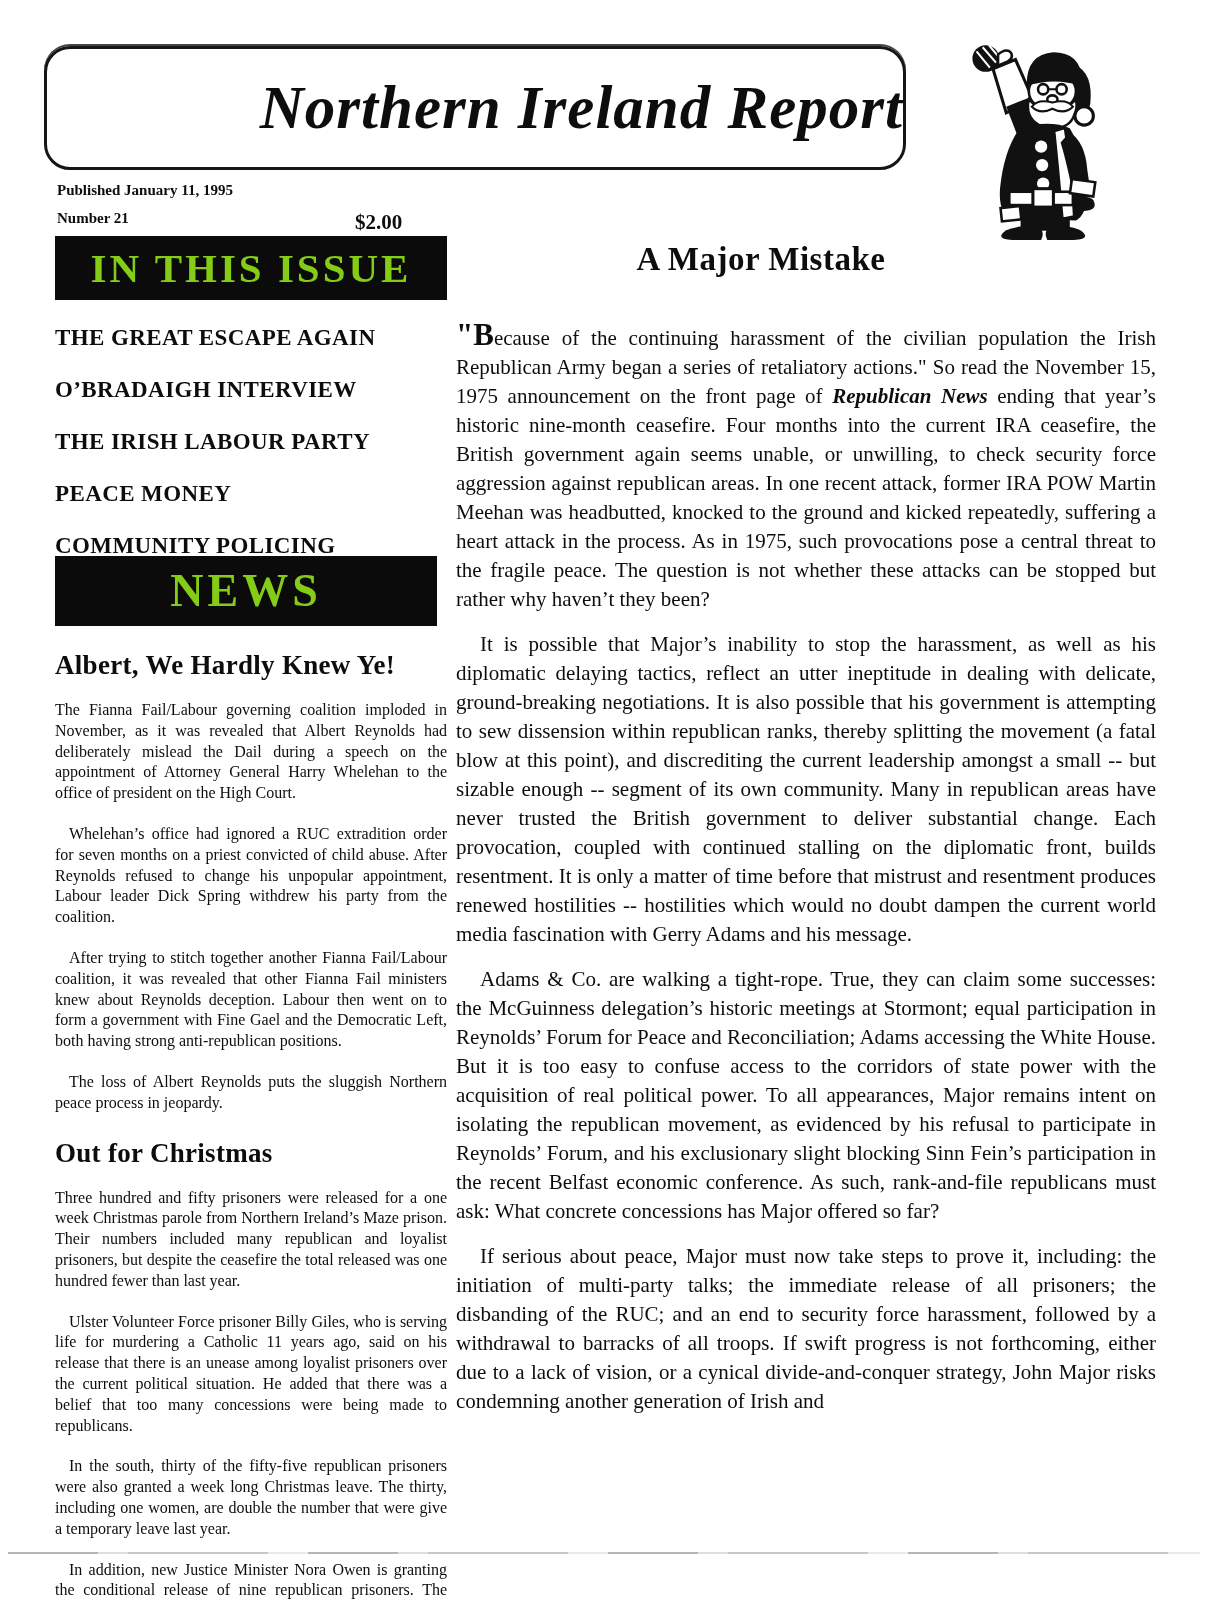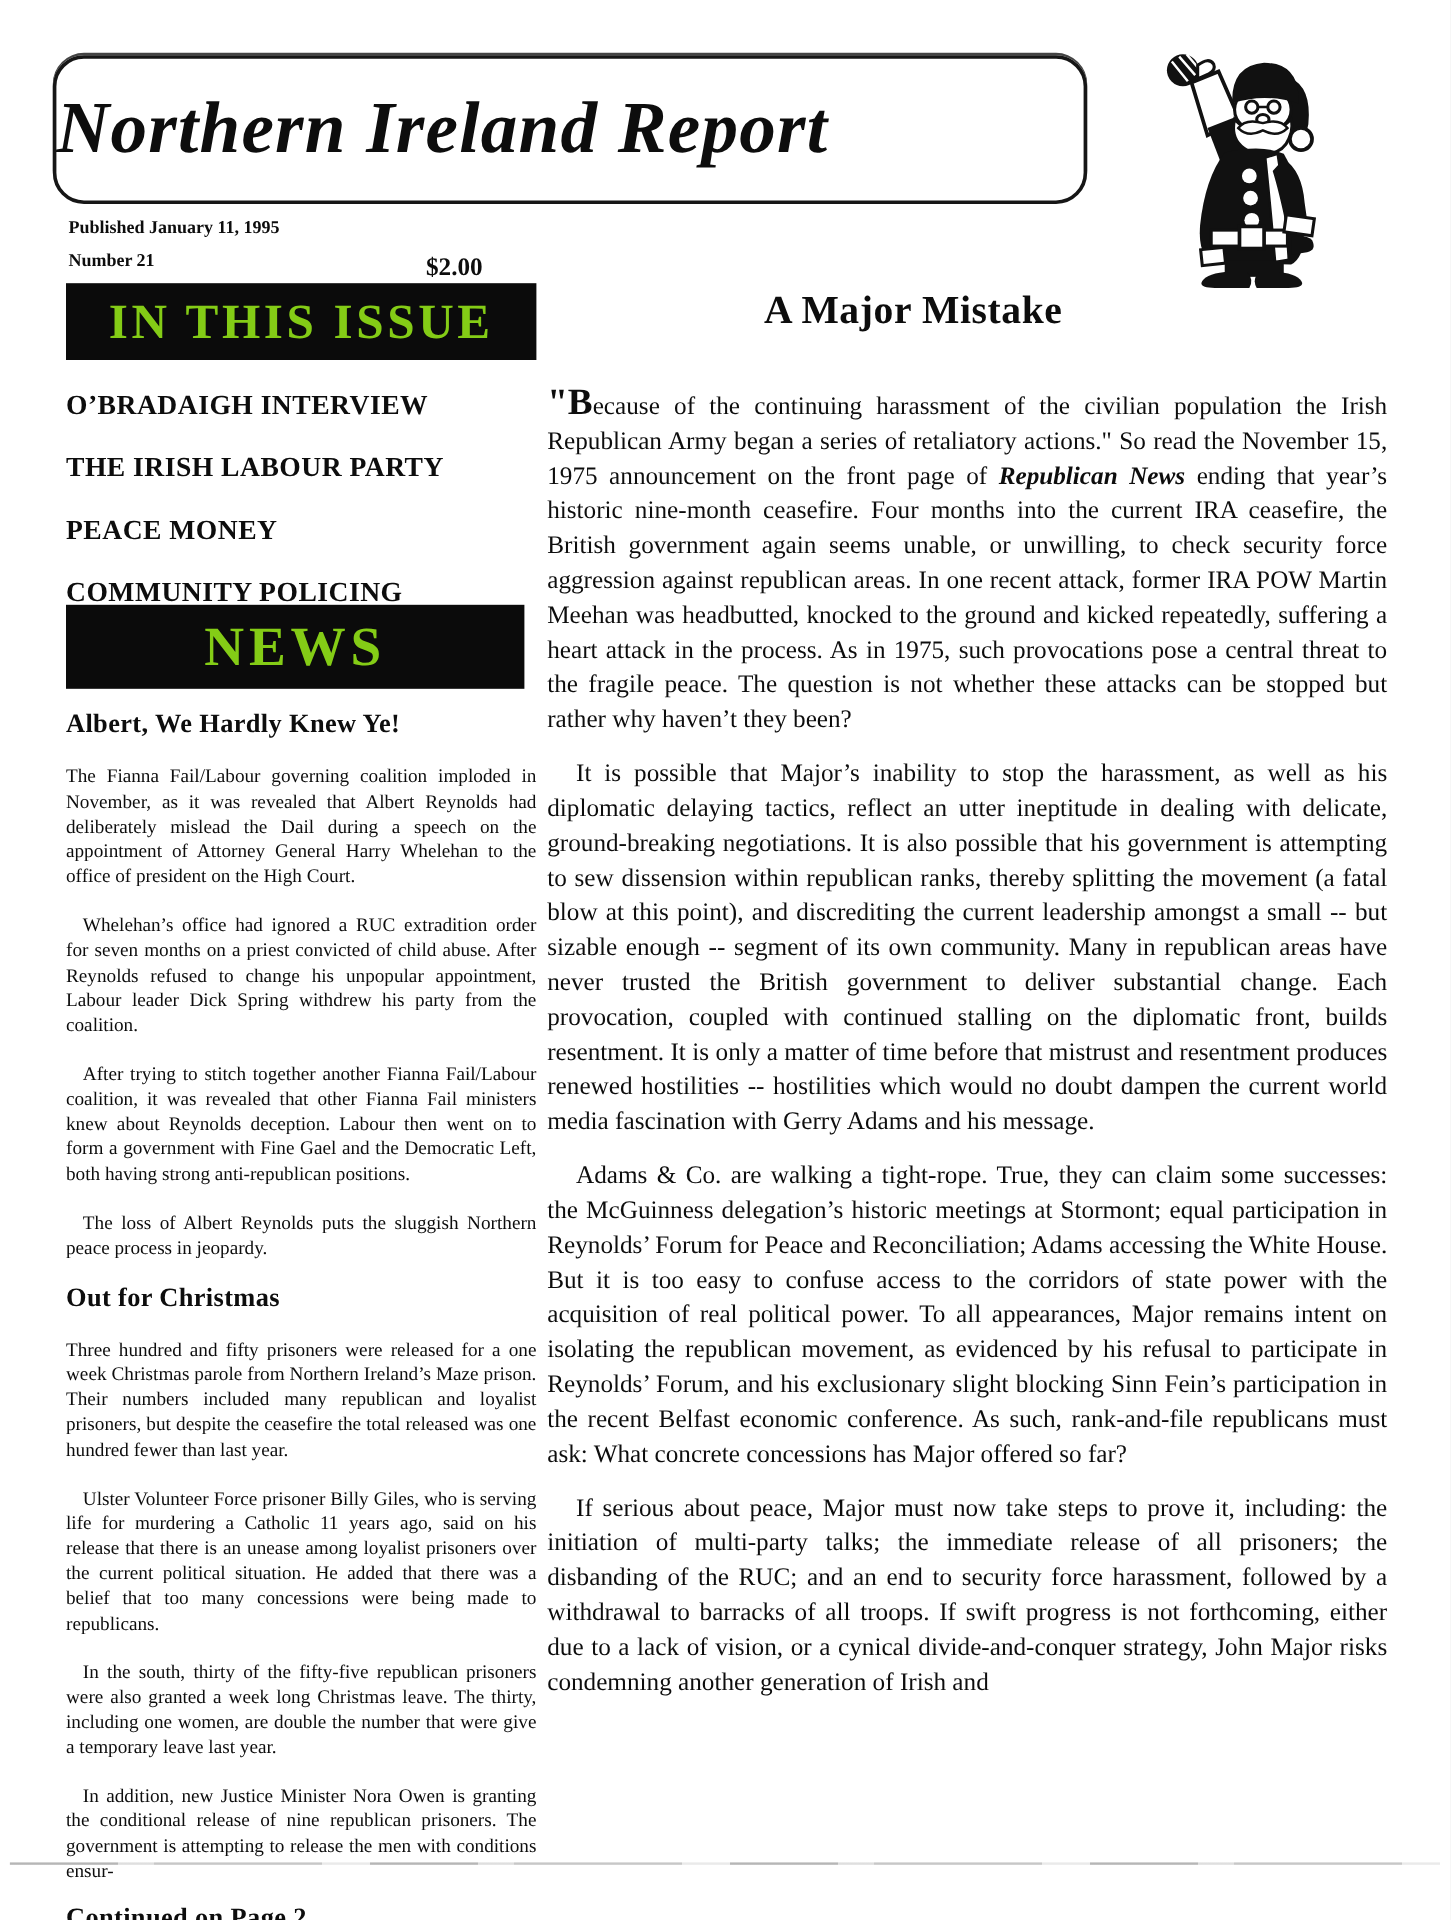--- a/index.html
+++ b/index.html
@@ -6,21 +6,21 @@
   .page{
     position:relative;width:1209px;height:1600px;margin:0 auto;
     background:#ffffff;color:#0d0d0d;
     font-family:"Liberation Serif","DejaVu Serif",serif;
     overflow:hidden;
   }
   
   .masthead-box{
     position:absolute;left:44px;top:46px;width:856px;height:118px;
     border:3px solid #161616;border-radius:26px;
-    display:flex;align-items:center;justify-content:flex-start;
+    display:flex;align-items:center;justify-content:flex-end;
     box-shadow:0 -2px 0 #444;
   }
   .masthead-title{
     font-size:61px;font-weight:bold;font-style:italic;letter-spacing:1px;
     white-space:nowrap;
   }
   .pub-line{position:absolute;left:57px;font-size:15px;font-weight:600;}
   .pub-published{top:182px;}
   .pub-number{top:210px;}
   .pub-price{position:absolute;left:355px;top:210px;font-size:21px;font-weight:600;}
@@ -28,21 +28,21 @@
 
   
   .left-col{position:absolute;left:55px;top:236px;width:392px;}
   .banner{
     background:#0b0b0b;color:#84cc16;text-align:center;font-weight:bold;
   }
   .banner-issue{height:64px;line-height:64px;font-size:41px;letter-spacing:3px;width:392px;}
   .banner-news{height:70px;line-height:70px;font-size:46px;letter-spacing:4px;width:382px;margin-top:-4px;}
   .toc-item{font-weight:bold;font-size:23px;line-height:28px;letter-spacing:0.4px;margin-top:24px;}
   .toc-item:first-of-type{margin-top:20px;}
-  .news-heading{font-size:22px;font-weight:bold;line-height:30px;margin:14px 0 0 0;letter-spacing:0.3px;}
+  .news-heading{font-size:27px;font-weight:bold;line-height:30px;margin:24px 0 0 0;letter-spacing:0.3px;}
   .news-p{
     font-size:16px;line-height:20.8px;text-align:justify;margin:20px 0 0 0;
   }
   .news-p.indent{text-indent:14px;}
   .continued{font-size:22px;font-weight:bold;margin-top:14px;letter-spacing:0.3px;}
   .left-rule{margin-top:10px;height:5px;background:#0b0b0b;width:100%;}
 
   
   .right-col{position:absolute;left:456px;top:240px;width:700px;}
   .article-title{
@@ -124,20 +124,21 @@
       <rect x="64" y="175" width="48" height="13" fill="#111"></rect>
       <path d="M64,184 q-17,2 -19,9 q0,4 11,4 l28,0 q4,-7 -2,-13 z" fill="#111"></path>
       <path d="M108,184 q17,2 19,9 q0,4 -11,4 l-26,0 q-4,-7 2,-13 z" fill="#111"></path>
       <rect x="45" y="165" width="19" height="13" fill="#fff" stroke="#111" stroke-width="2.5" transform="rotate(-6 54 171)"></rect>
     </svg>
   </div>
 
   <div class="left-col">
     <div class="banner banner-issue">IN THIS ISSUE</div>
 
+    <div class="toc-item">THE GREAT ESCAPE AGAIN</div>
     <div class="toc-item">O’BRADAIGH INTERVIEW</div>
     <div class="toc-item">THE IRISH LABOUR PARTY</div>
     <div class="toc-item">PEACE MONEY</div>
     <div class="toc-item">COMMUNITY POLICING</div>
 
     <div class="banner banner-news">NEWS</div>
 
     <h2 class="news-heading">Albert, We Hardly Knew Ye!</h2>
     <p class="news-p">The Fianna Fail/Labour governing coalition imploded in November, as it was revealed that Albert Reynolds had deliberately mislead the Dail during a speech on the appointment of Attorney General Harry Whelehan to the office of president on the High Court.</p>
     <p class="news-p indent">Whelehan’s office had ignored a RUC extradition order for seven months on a priest convicted of child abuse. After Reynolds refused to change his unpopular appointment, Labour leader Dick Spring withdrew his party from the coalition.</p>

